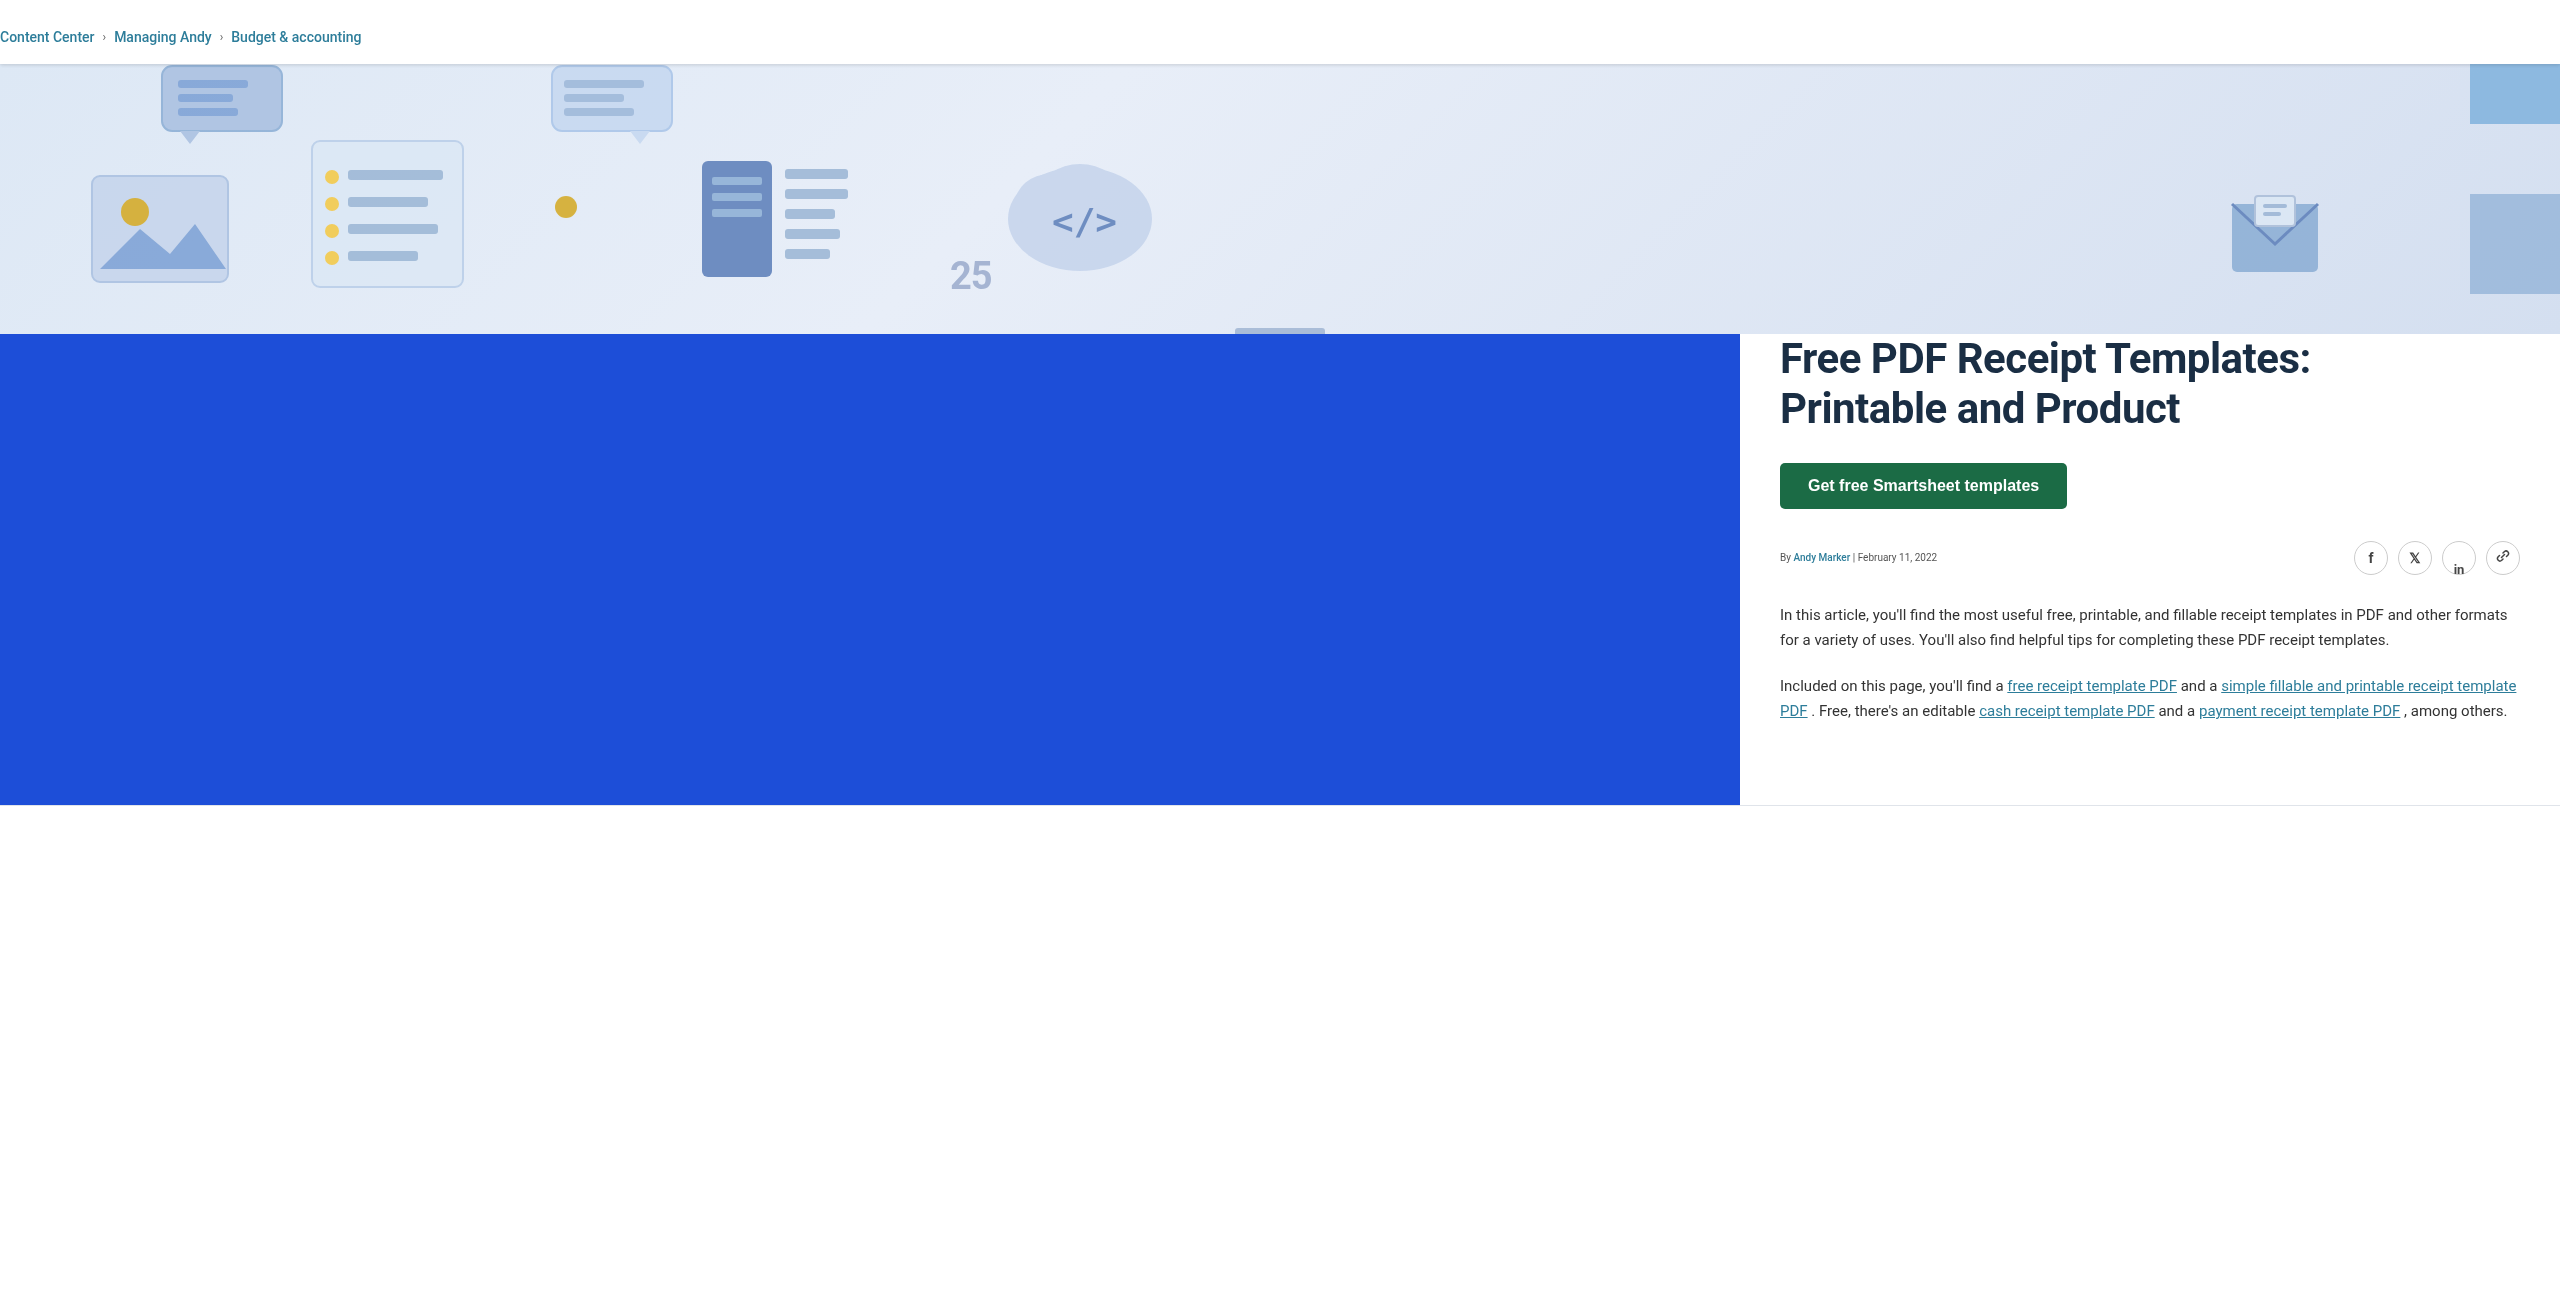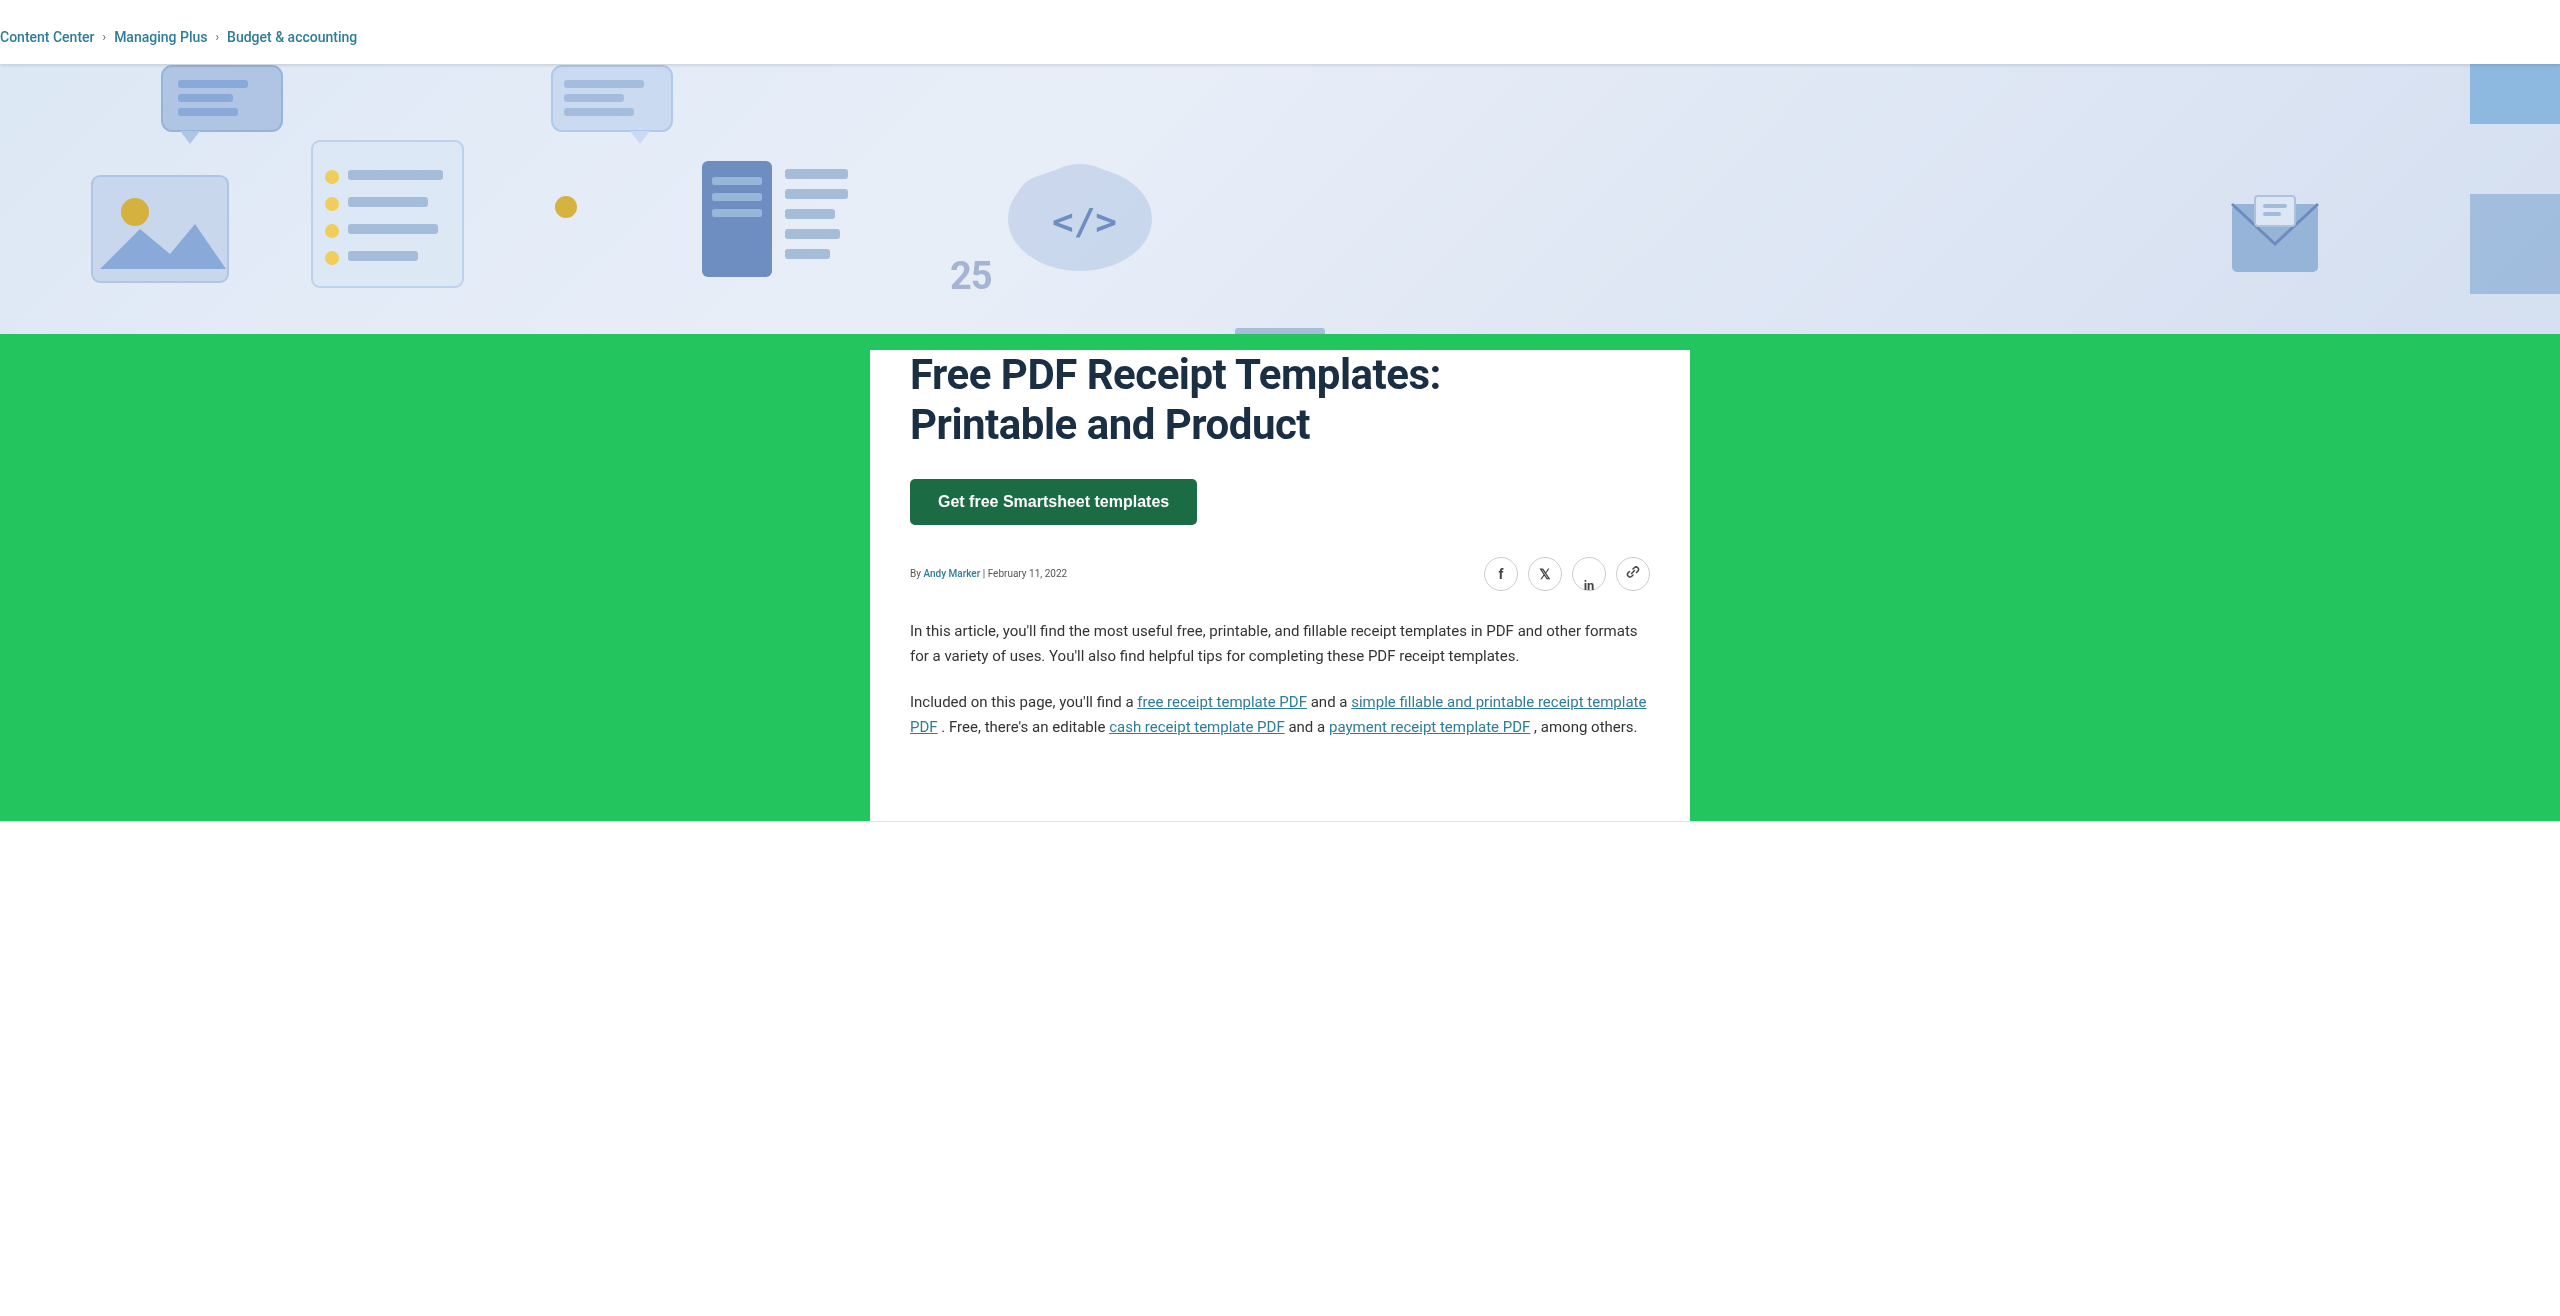--- a/index.html
+++ b/index.html
@@ -236,23 +236,23 @@
     .deco-bubble2 {
       left: 550px;
       top: 0px;
       width: 130px;
       height: 80px;
     }
 
     
     .content-wrapper {
       display: flex;
-      justify-content: center;
-      background: #22c55e;
-      padding-top: 16px;
+      justify-content: flex-end;
+      background: #1d4ed8;
+      padding-top: 0;
     }
 
     .article-container {
       width: 820px;
       max-width: 100%;
       padding: 0 40px;
       margin-top: 0;
       background: #fff;
       padding-bottom: 60px;
     }
@@ -522,21 +522,21 @@
   </div>
 </div>
 
 <div class="content-wrapper">
   <div class="article-container">
 
     
     <nav class="breadcrumb" aria-label="breadcrumb">
       <a class="breadcrumb-link" href="#">Content Center</a>
       <span class="breadcrumb-sep">›</span>
-      <a class="breadcrumb-link" href="#">Managing Plus</a>
+      <a class="breadcrumb-link" href="#">Managing Andy</a>
       <span class="breadcrumb-sep">›</span>
       <span class="breadcrumb-current">Budget &amp; accounting</span>
     </nav>
 
     
     <h1 class="article-title">
       <span>Free PDF Receipt Templates:</span><br>
       <span>Printable and Product</span>
     </h1>
 

